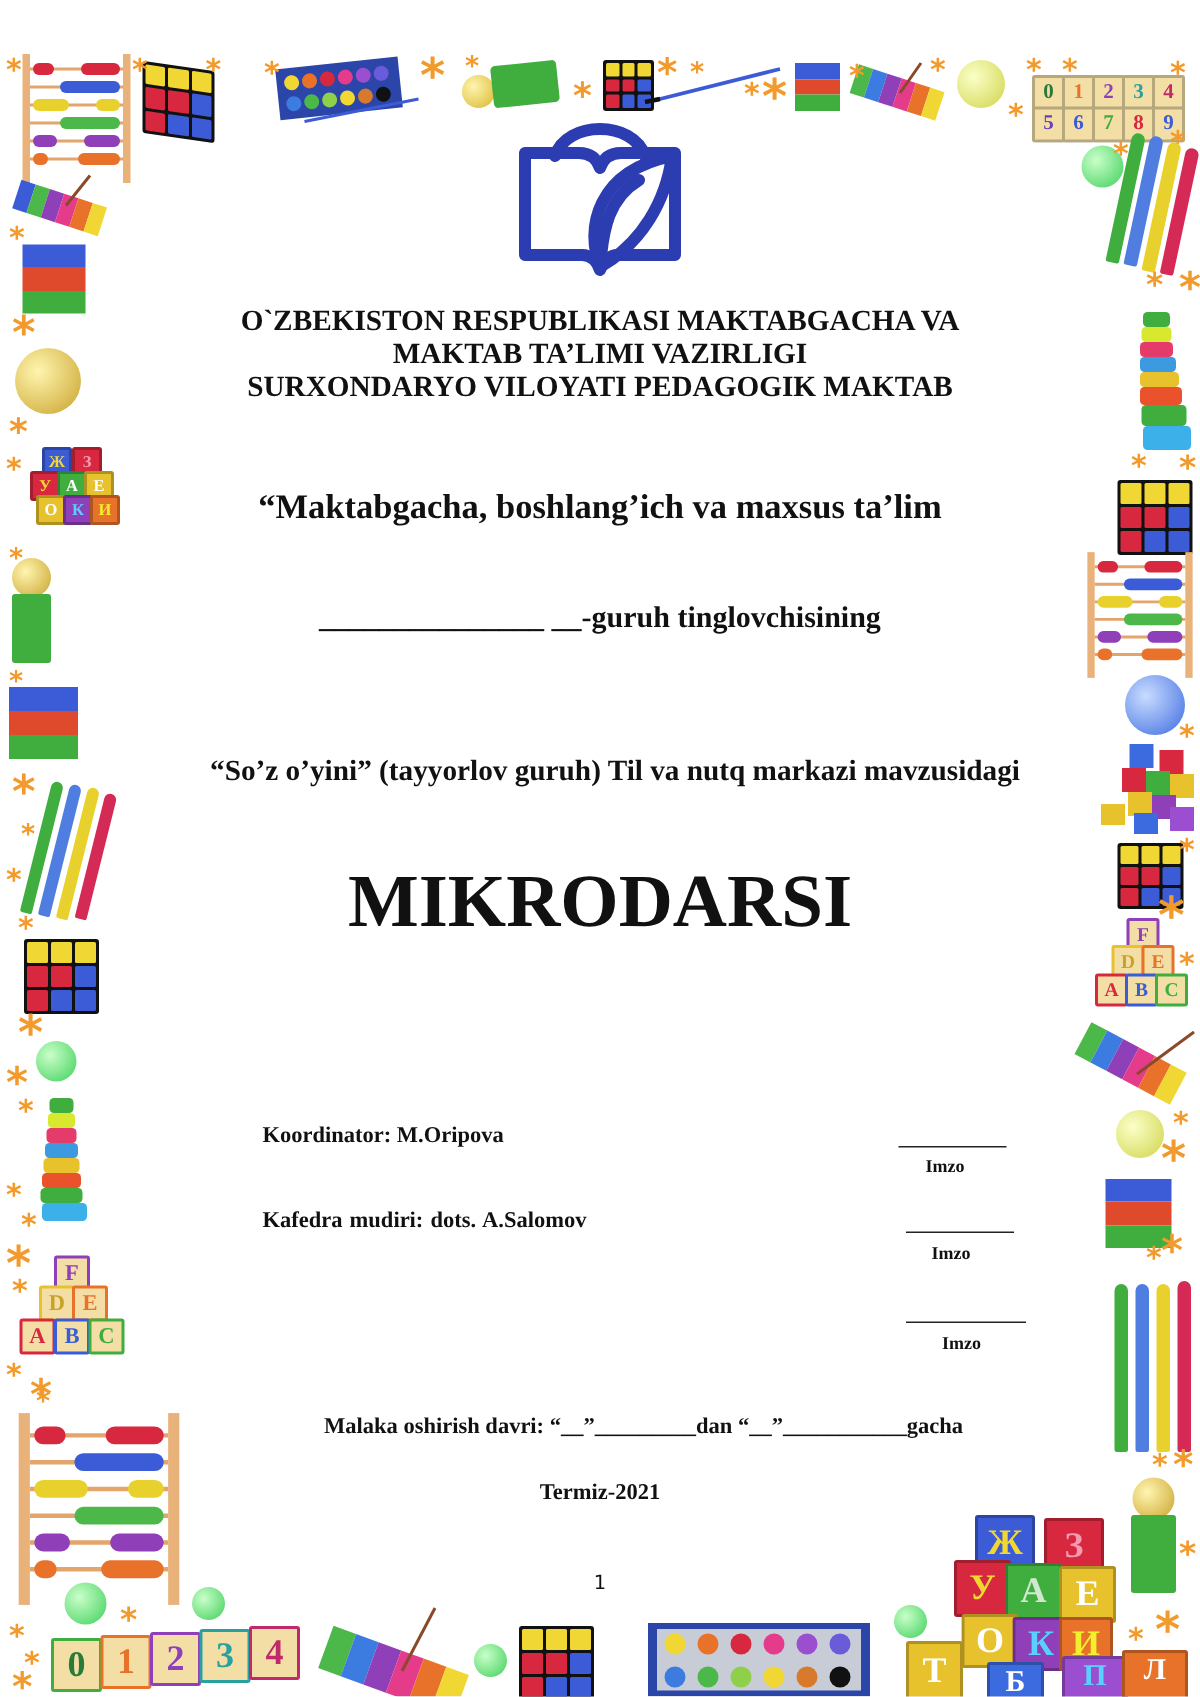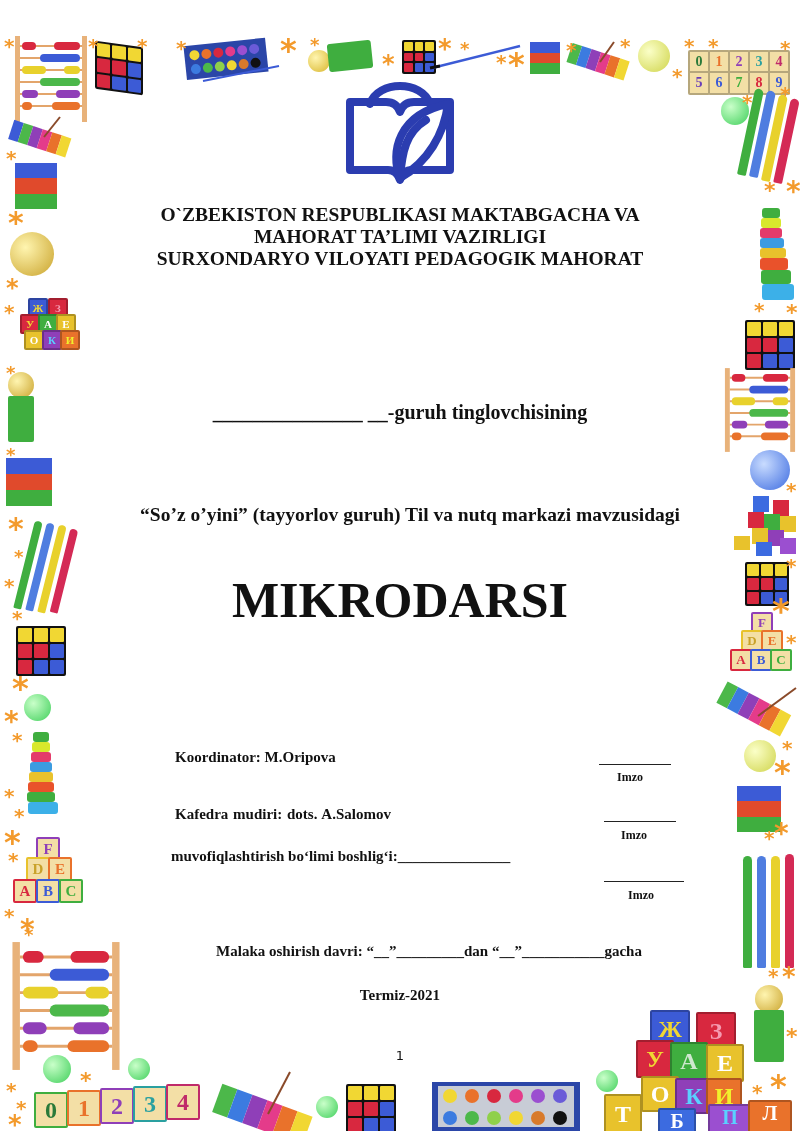--- a/index.html
+++ b/index.html
@@ -466,44 +466,44 @@
   <g fill="none" stroke="#2b3db0" stroke-width="8" stroke-linejoin="round" stroke-linecap="round">
     <path d="M26 30 C34 6 78 6 86 30"></path>
     <path d="M6 28 L6 96 L44 96 C50 96 54 100 56 106 C58 100 62 96 68 96 L106 96 L106 28 L70 28 C62 28 58 32 56 38 C54 32 50 28 42 28 Z"></path>
     <path d="M56 104 C58 78 62 58 82 46"></path>
     <path d="M56 104 C46 78 54 40 104 30 C100 60 84 88 56 104"></path>
   </g>
 </svg>
 
 <div class="center b" style="top:204px;font-size:19.5px;line-height:22px">
   <div>O`ZBEKISTON RESPUBLIKASI MAKTABGACHA VA</div>
-  <div>MAHORAT TA’LIMI VAZIRLIGI</div>
-  <div>SURXONDARYO VILOYATI PEDAGOGIK MAHORAT</div>
+  <div>MAKTAB TA’LIMI VAZIRLIGI</div>
+  <div>SURXONDARYO VILOYATI PEDAGOGIK MAKTAB</div>
 </div>
 
 <div class="center b" style="top:322px;font-size:23px;line-height:32px">
+  <div>“Maktabgacha, boshlang’ich va maxsus ta’lim</div>
 </div>
 
 <div class="center b" style="top:398px;font-size:20px;line-height:28px">
   <div>_______________ __-guruh tinglovchisining</div>
 </div>
 
 <div class="center b" style="top:503px;font-size:19.5px;line-height:24px;padding-left:20px;box-sizing:border-box">“So’z o’yini” (tayyorlov guruh) Til va nutq markazi mavzusidagi</div>
 
 <div class="center b" style="top:570px;font-size:50px;line-height:60px">MIKRODARSI</div>
 
 <div class="abs b" style="left:175px;top:749px;font-size:15px">Koordinator:  M.Oripova</div>
 <div class="sigline" style="left:599px;top:764px;width:72px"></div>
 <div class="abs b" style="left:617px;top:770px;font-size:12px">Imzo</div>
 
 <div class="abs b" style="left:175px;top:806px;font-size:15px;word-spacing:1px">Kafedra mudiri:   dots. A.Salomov</div>
 <div class="sigline" style="left:604px;top:821px;width:72px"></div>
 <div class="abs b" style="left:621px;top:828px;font-size:12px">Imzo</div>
 
 <div class="abs b" style="left:175px;top:846px;font-size:15px;line-height:20px">
-  <div style="margin-left:-4px">muvofiqlashtirish bo‘limi boshlig‘i:_______________</div>
 </div>
 <div class="sigline" style="left:604px;top:881px;width:80px"></div>
 <div class="abs b" style="left:628px;top:888px;font-size:12px">Imzo</div>
 
 <div class="center b" style="top:943px;font-size:15px;padding-left:58px;box-sizing:border-box">Malaka oshirish davri: “__”_________dan “__”___________gacha</div>
 <div class="center b" style="top:987px;font-size:15px">Termiz-2021</div>
 <div class="center" style="top:1048px;font-size:13px;font-family:'DejaVu Sans', sans-serif">1</div>
 
 </body></html>

